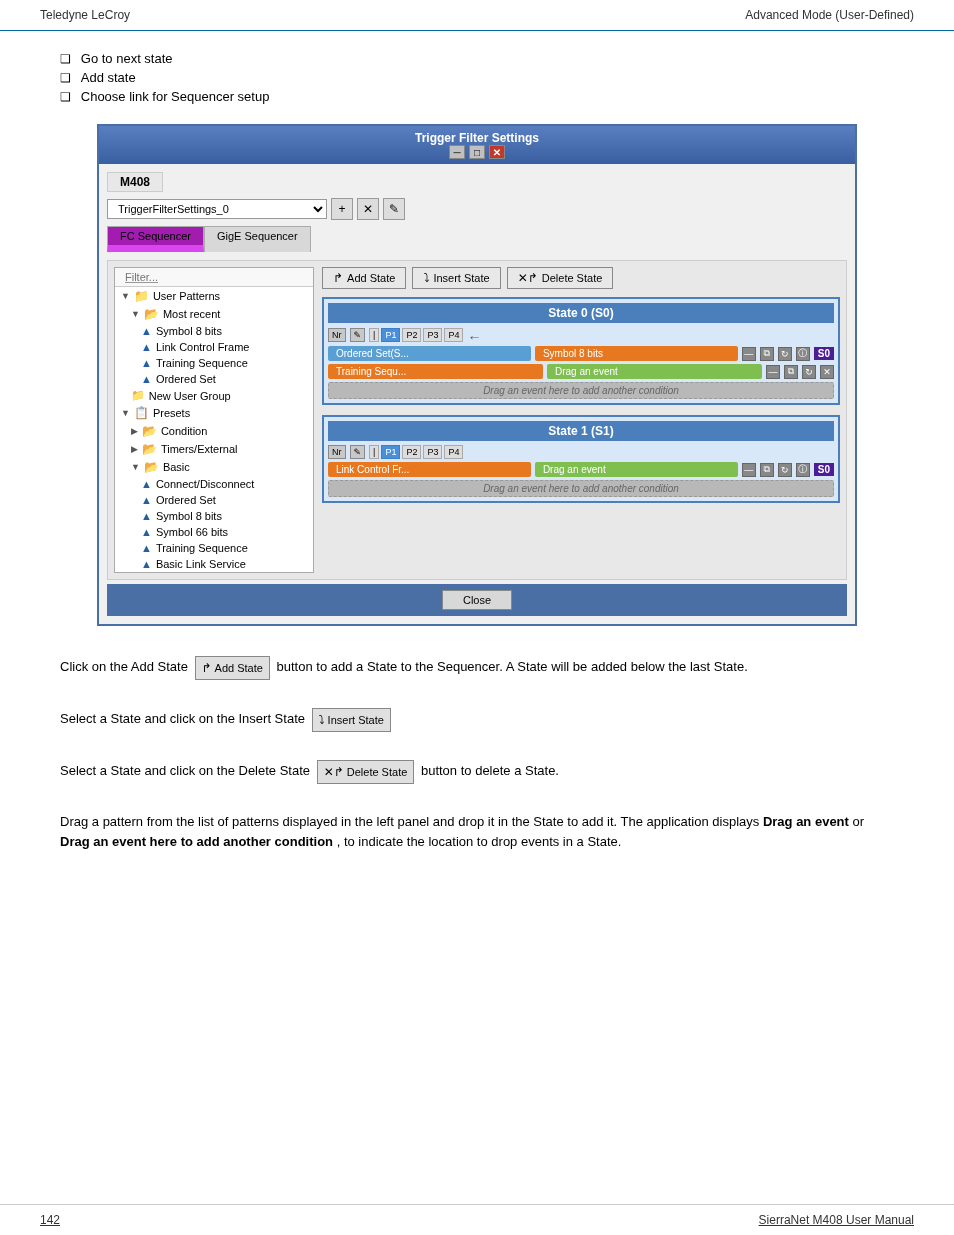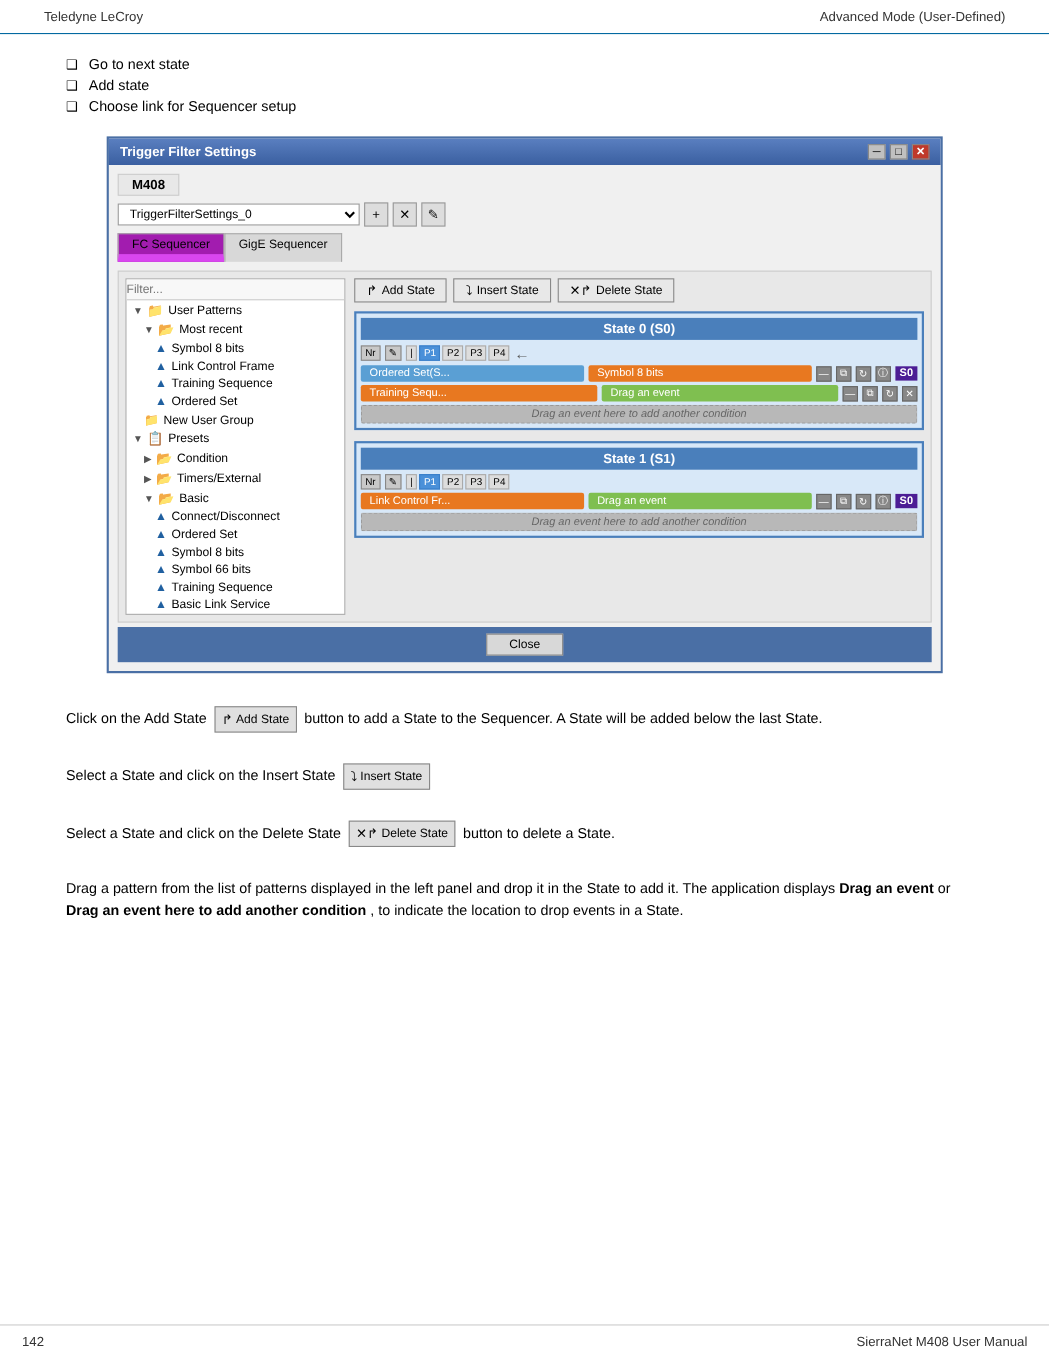--- a/index.html
+++ b/index.html
@@ -17,27 +17,28 @@
       display: flex;
       justify-content: space-between;
       padding: 8px 40px;
       border-bottom: 1px solid #0369a1;
       font-size: 12px;
       color: #333;
     }
     .page-footer {
       display: flex;
       justify-content: space-between;
-      padding: 8px 20px;
+      padding: 8px 40px;
       border-top: 1px solid #ccc;
       font-size: 12px;
       color: #333;
       position: absolute;
       bottom: 0;
       width: 100%;
+      text-decoration: underline;
     }
 
     
     .content {
       padding: 20px 60px 60px 60px;
     }
 
     
     .bullet-list {
       list-style: none;
@@ -65,20 +66,21 @@
     }
     .dialog-titlebar {
       background: linear-gradient(to bottom, #5a7fc0, #3a5fa0);
       color: white;
       padding: 5px 10px;
       display: flex;
       justify-content: space-between;
       align-items: center;
       font-size: 12px;
       font-weight: bold;
+      flex-direction: column;
     }
     .dialog-titlebar-buttons {
       display: flex;
       gap: 4px;
     }
     .titlebar-btn {
       width: 16px;
       height: 14px;
       background: #c0c0c0;
       border: 1px solid #888;
@@ -184,24 +186,25 @@
       width: 200px;
       background: #fff;
       border: 1px solid #aaa;
       font-size: 11px;
       overflow: hidden;
     }
     .filter-input {
       width: 100%;
       border: none;
       border-bottom: 1px solid #ccc;
-      padding: 3px 0;
+      padding: 3px 10px;
       font-size: 11px;
       color: #999;
       background: #f8f8f8;
+      text-decoration: underline;
     }
     .tree-item {
       padding: 2px 6px;
       display: flex;
       align-items: center;
       gap: 4px;
       cursor: pointer;
     }
     .tree-item.indent1 { padding-left: 16px; }
     .tree-item.indent2 { padding-left: 26px; }

